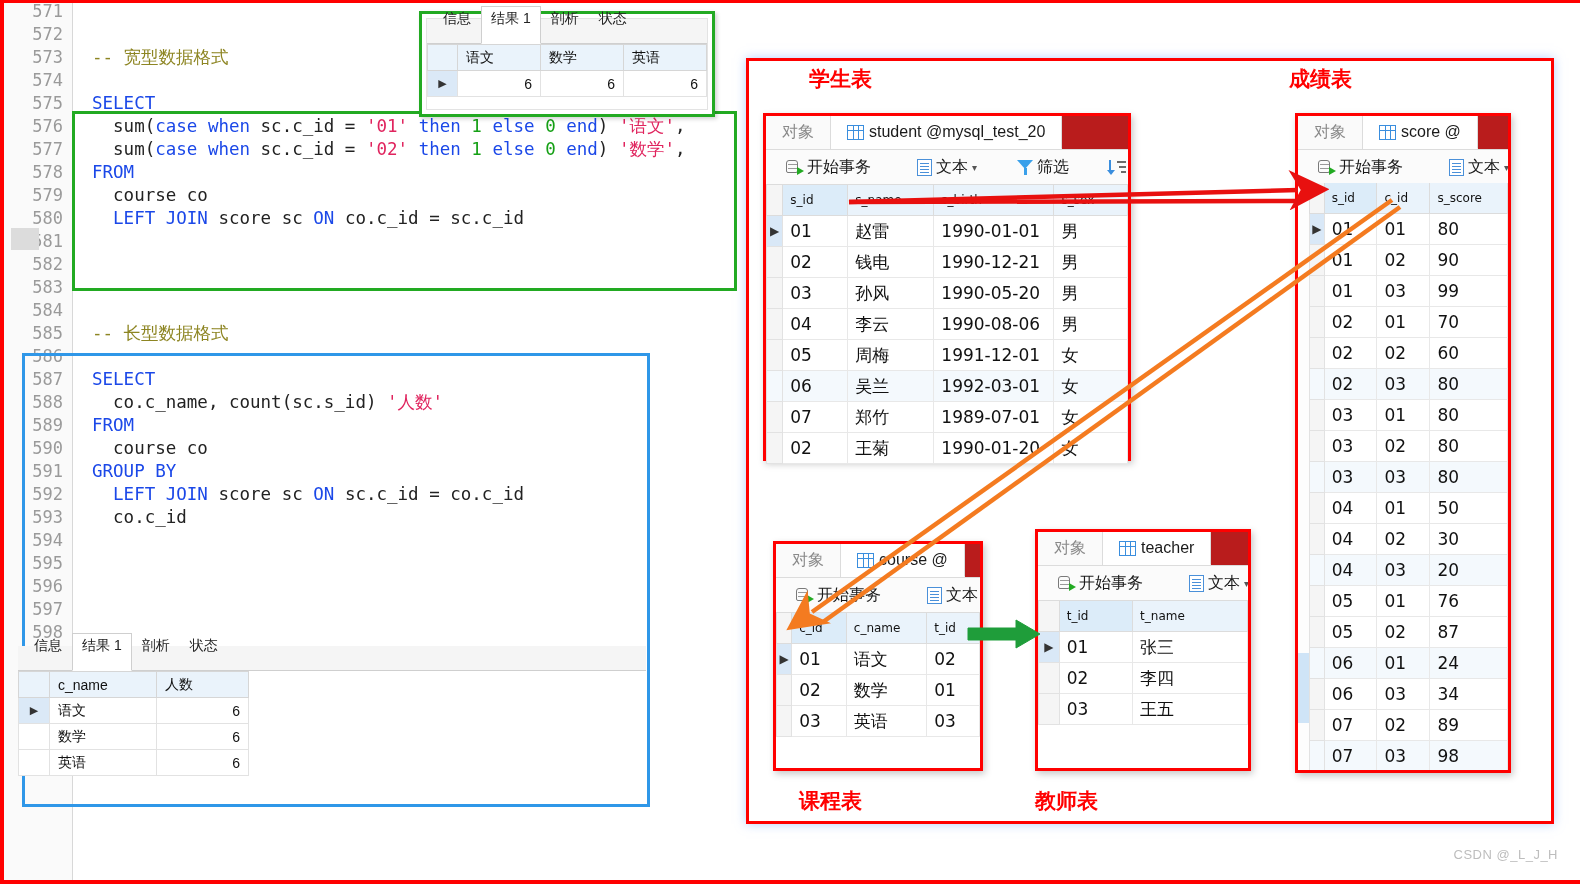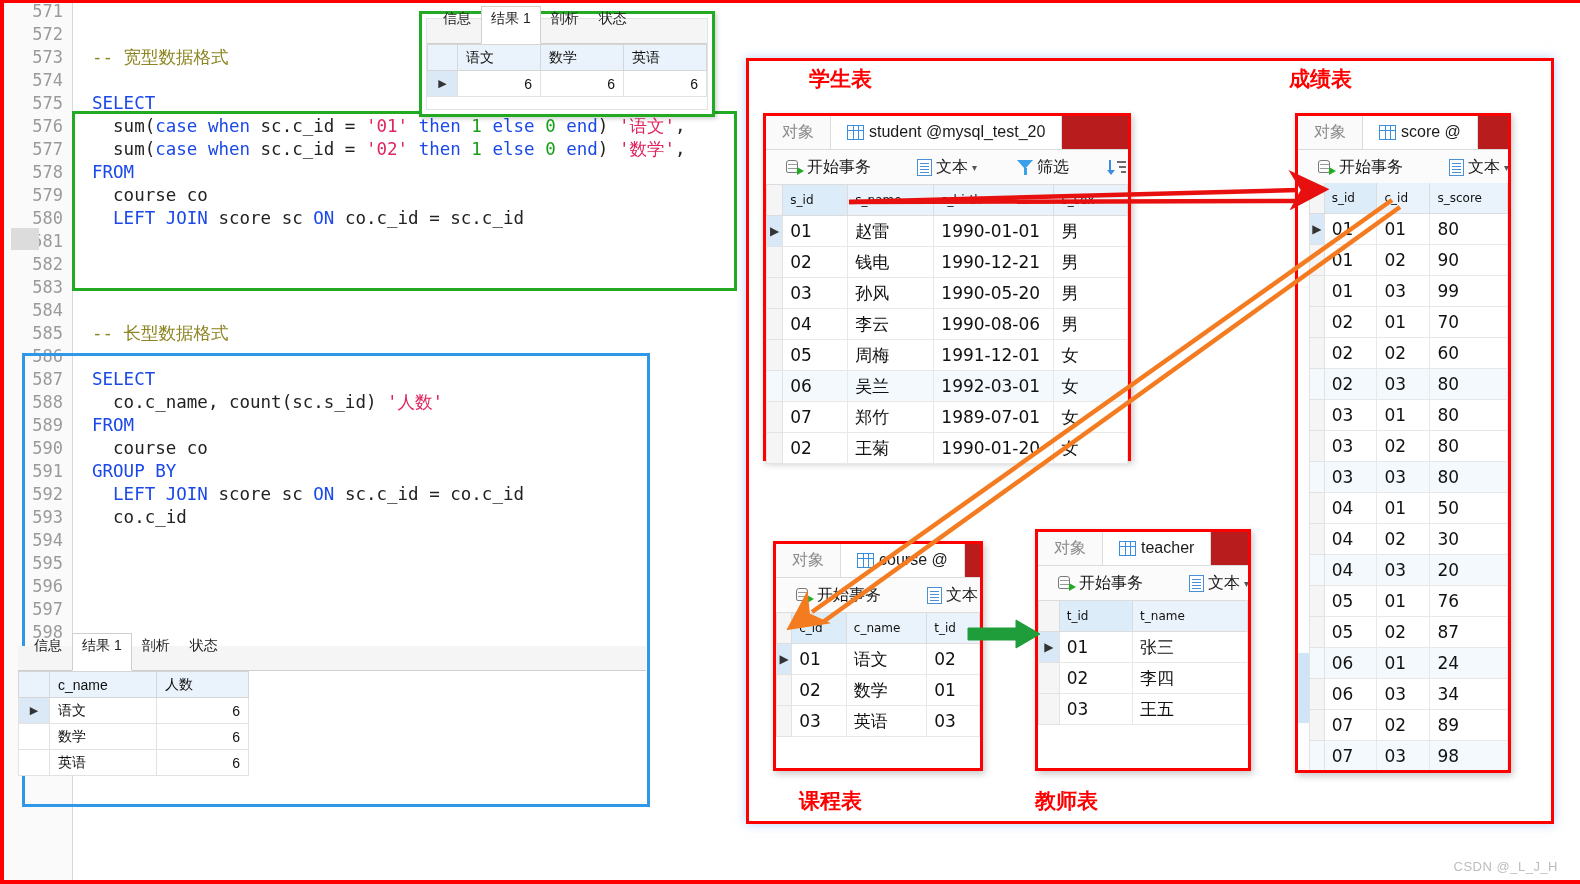--- a/index.html
+++ b/index.html
@@ -173,21 +173,21 @@
   .dbgrid tr.alt td{background:#f4f9fd;}
   .dbgrid td.mark,.dbgrid th.mark{
     width:18px;padding:0;text-align:center;font-size:12px;color:#333;
     background:#f5f5f5;border:1px solid #e2e2e2;
   }
   .dbgrid td.mark.act{background:#d9e8f7;}
   .dbgrid th.mark{background:#f5f5f5;border:1px solid #dcdcdc;border-top:none;}
   .vscroll{position:absolute;width:11px;background:#fdfdfd;border-right:1px solid #eee;}
   .vthumb{position:absolute;width:11px;background:#cfe4f7;}
   #wm{
-    position:absolute;right:22px;bottom:10px;color:#bdbdbd;font-size:13px;
+    position:absolute;right:22px;bottom:22px;color:#bdbdbd;font-size:13px;
     font-family:"Liberation Sans",sans-serif;letter-spacing:.5px;
   }
   svg.ovl{position:absolute;left:0;top:0;width:1580px;height:884px;pointer-events:none;}
 </style>
 </head>
 <body>
 
 <div id="editor">
 
   <div id="gutter">

